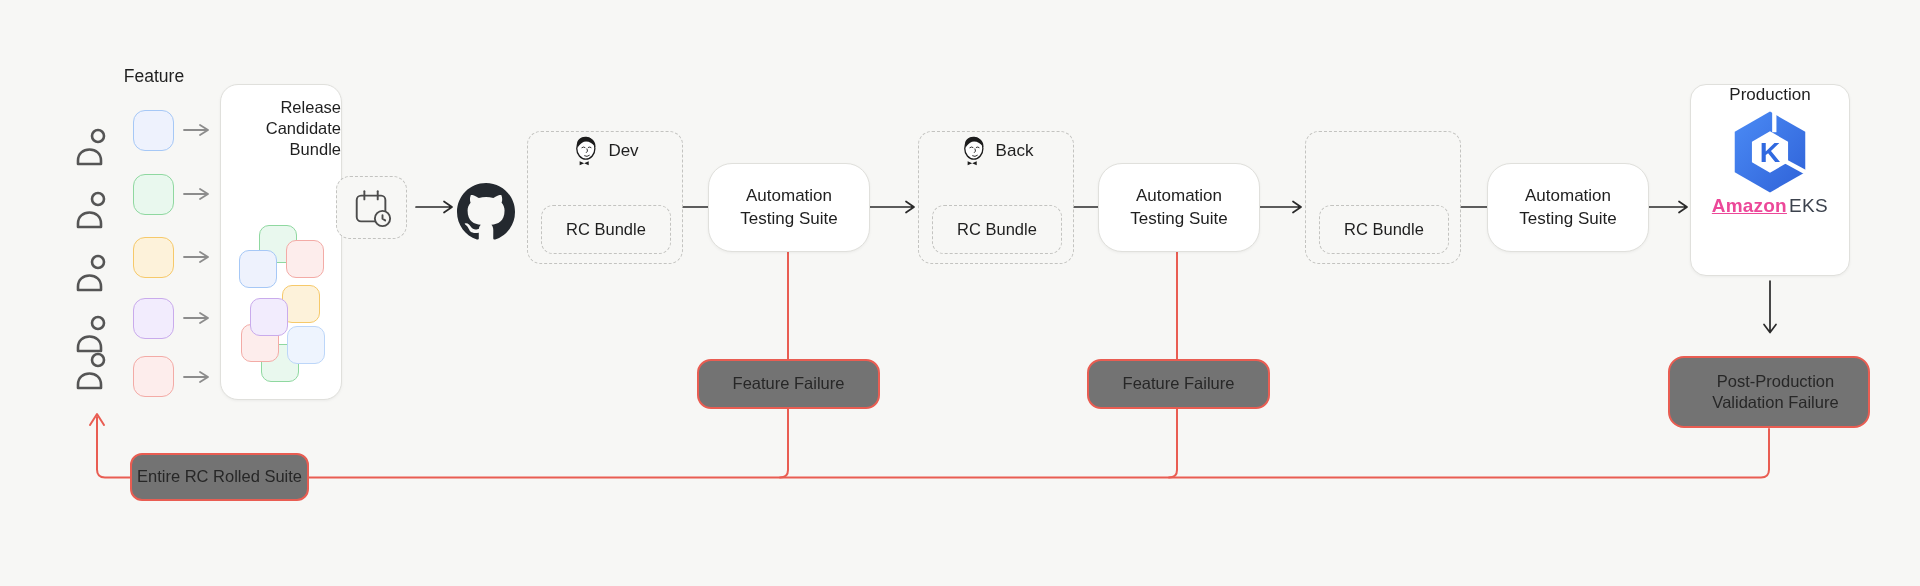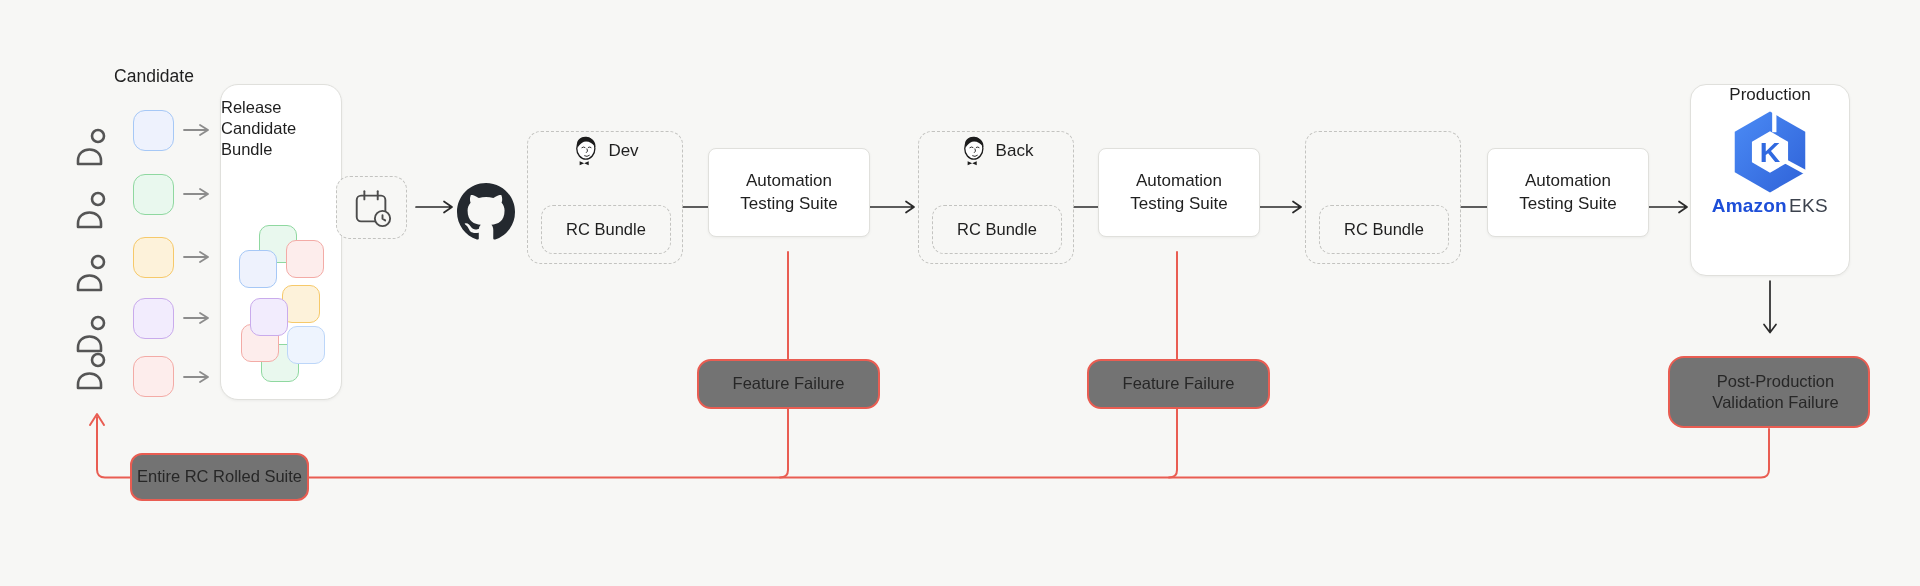--- a/index.html
+++ b/index.html
@@ -31,50 +31,50 @@
     position:absolute;width:38px;height:38px;border-radius:10px;
     border:1.6px solid;box-sizing:border-box;
   }
   .person{position:absolute;z-index:2;line-height:0;}
   .features-label{
     position:absolute;left:104px;top:66px;width:100px;
     font-size:17.5px;text-align:center;z-index:2;
   }
   .rc-box{left:220px;top:84px;width:122px;height:316px;border-radius:18px;}
   .rc-title{
-    padding-top:12px;text-align:left;font-size:16.5px;line-height:1.28;
+    padding-top:12px;text-align:right;font-size:16.5px;line-height:1.28;
   }
   .cal-box{
     left:336px;top:176px;width:71px;height:63px;border-radius:14px;
     background:#f7f7f5;display:flex;align-items:center;justify-content:center;
   }
   .github-wrap{position:absolute;left:457px;top:183px;z-index:2;line-height:0;}
   .envbox{top:131px;width:156px;height:133px;}
   .env-title{
     display:flex;align-items:center;justify-content:center;gap:9px;margin-top:2px;
   }
   .env-title.tall{margin-top:11px;}
   .env-name{font-size:17px;}
   .env-name.two-line{width:78px;line-height:1.18;}
   .jenkins{line-height:0;flex:0 0 auto;}
   .bundle{
     position:absolute;left:13px;top:73px;width:130px;height:49px;border-radius:12px;
     border:1.6px dashed #c3c3c0;box-sizing:border-box;
     display:flex;align-items:center;justify-content:center;font-size:16.5px;
   }
   .ats{
-    top:148px;width:162px;height:89px;border-radius:8px;
+    top:163px;width:162px;height:89px;border-radius:24px;
     display:flex;align-items:center;justify-content:center;
     text-align:center;font-size:17px;line-height:1.3;padding:0 18px;
   }
   .prod-box{left:1690px;top:84px;width:160px;height:192px;display:flex;flex-direction:column;align-items:center;}
   .prod-title{font-size:17px;}
   .prod-logo{margin-top:4px;line-height:0;}
   .prod-brand{margin-top:0px;font-size:19px;display:flex;align-items:baseline;gap:2px;}
-  .brand-bold{font-weight:700;color:#1d4ed8;letter-spacing:.2px;}
+  .brand-bold{font-weight:700;color:#ec4899;letter-spacing:.2px;text-decoration:underline;}
   .brand-light{font-weight:400;color:#3c424d;letter-spacing:.4px;}
   .failure{
     position:absolute;box-sizing:border-box;z-index:2;
     background:#737373;border:2px solid #e95d52;border-radius:14px;
     display:flex;align-items:center;justify-content:center;
     text-align:center;font-size:16.5px;line-height:1.3;color:#272727;
   }
   .ff1{left:697px;top:359px;width:183px;height:50px;}
   .ff2{left:1087px;top:359px;width:183px;height:50px;}
   .postprod{left:1668px;top:356px;width:202px;height:72px;border-radius:16px;padding-left:13px;}
@@ -110,21 +110,21 @@
     <g stroke="#e95d52" stroke-width="2" fill="none" stroke-linecap="round" stroke-linejoin="round">
       <path d="M97 417 L97 469.5 Q97 477.5 105 477.5 L1761 477.5 Q1769 477.5 1769 469.5 L1769 429"></path>
       <path d="M90 425 L97 414 L104 425"></path>
       <path d="M788 252 V359"></path>
       <path d="M788 409 L788 470 Q788 477.5 780 477.5"></path>
       <path d="M1177 252 V359"></path>
       <path d="M1177 409 L1177 470 Q1177 477.5 1169 477.5"></path>
     </g>
   </svg>
 
-  <div class="features-label">Candidate</div>
+  <div class="features-label">Feature</div>
 
   <div class="person" style="left:74px;top:128px">
     <svg viewBox="0 0 38 40" width="38" height="40" fill="none" stroke="#555" stroke-width="2.6" stroke-linecap="round" stroke-linejoin="round">
         <circle cx="24" cy="8" r="6"></circle>
         <path d="M4 36 v-3.5 c0 -7 5.2 -11 11.5 -11 c6.3 0 11.5 4 11.5 11 V36 Z"></path>
       </svg>
   </div>
   <div class="person" style="left:74px;top:191px">
     <svg viewBox="0 0 38 40" width="38" height="40" fill="none" stroke="#555" stroke-width="2.6" stroke-linecap="round" stroke-linejoin="round">
         <circle cx="24" cy="8" r="6"></circle>

